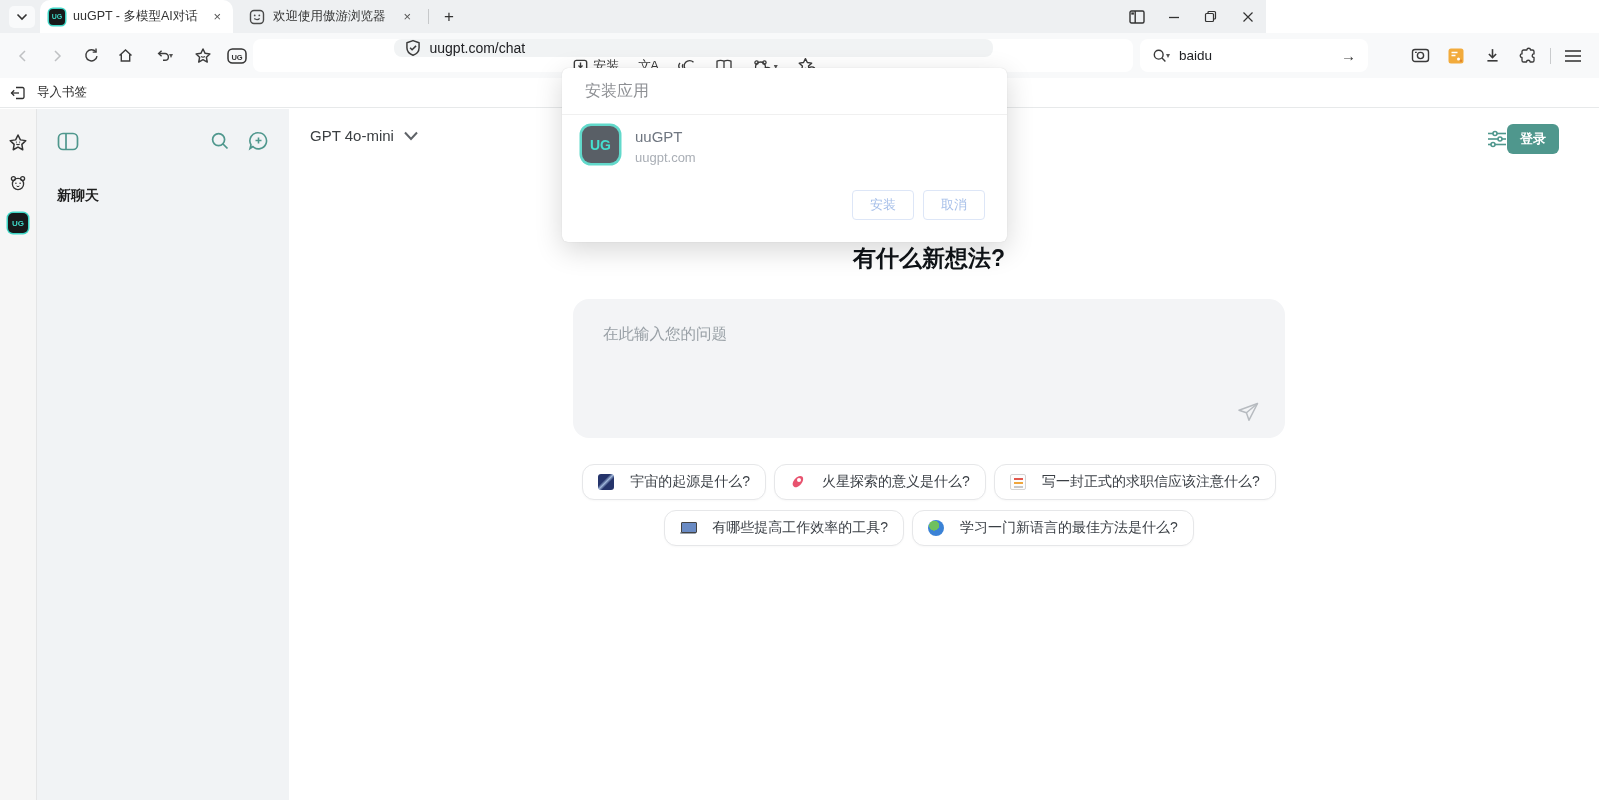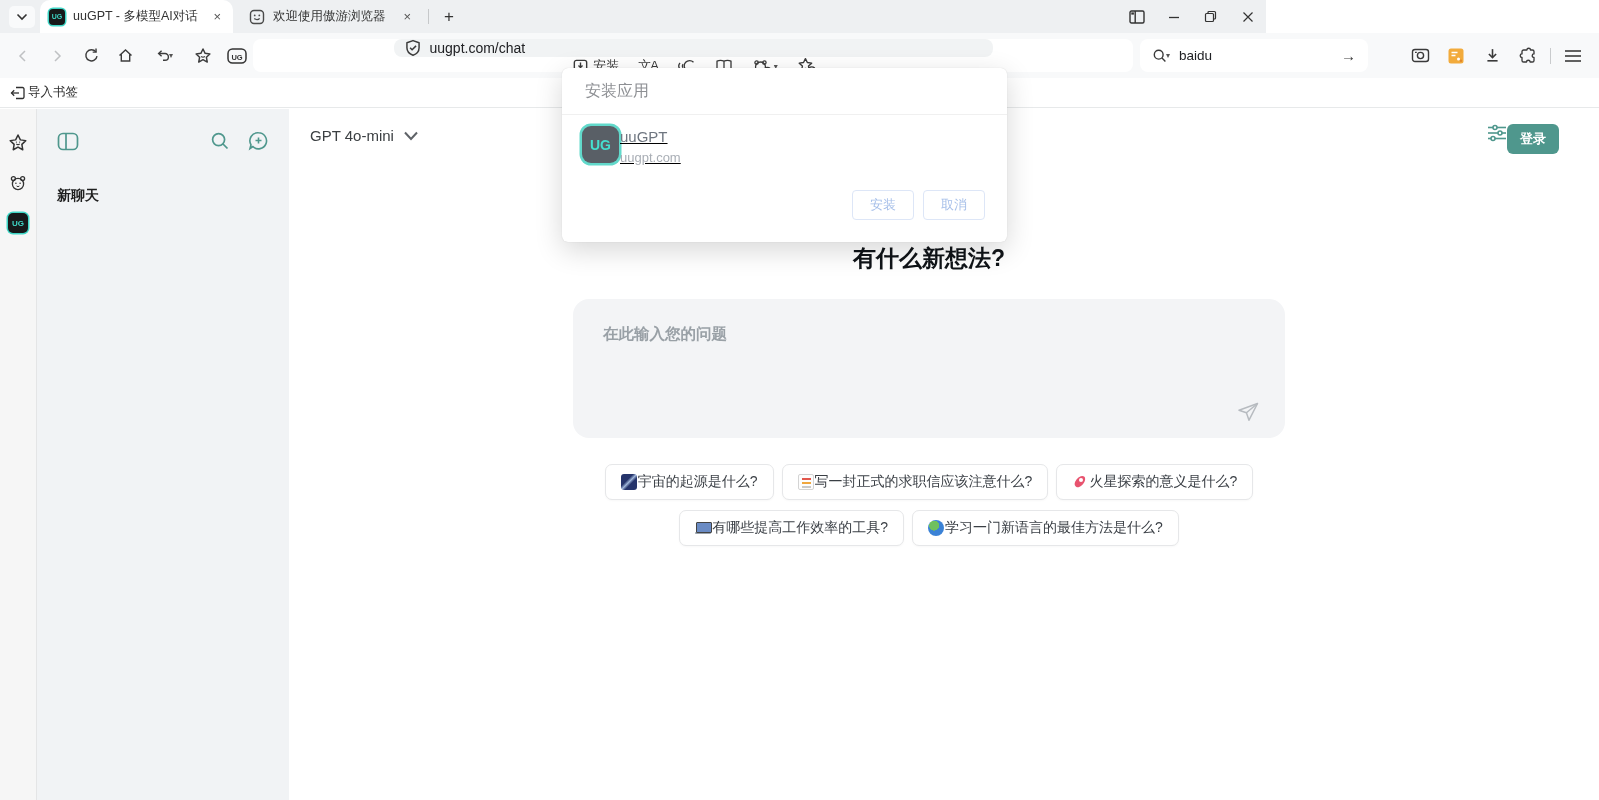--- a/index.html
+++ b/index.html
@@ -41,55 +41,55 @@
     border-radius:8px; display:flex; align-items:center; padding:0 12px; }
   .search-value { font-size:13.5px; color:#202124; margin-left:9px; flex:1; }
   .go-arrow { font-size:15px; color:#3a3a3a; }
   .toolbar-right { position:absolute; right:8px; top:0; height:45px; display:flex; align-items:center; }
   .trbtn { width:30px; height:30px; margin:0 3px; display:flex; align-items:center; justify-content:center; color:#3a3a3a; }
   .tr-sep { width:1px; height:16px; background:#c9cbcd; margin:0 4px; }
 
   
   .bookmarkbar { position:absolute; left:0; top:78px; width:1599px; height:30px; background:#fff;
     border-bottom:1px solid #e7e9ea; display:flex; align-items:center; }
-  .bm-import { display:flex; align-items:center; gap:2px; margin-left:10px; font-size:12.5px; color:#2f2f2f; }
+  .bm-import { display:flex; align-items:center; gap:11px; margin-left:10px; font-size:12.5px; color:#2f2f2f; }
 
   
   .page { position:absolute; left:0; top:109px; width:1599px; height:691px; display:flex; background:#fff; }
   .strip { width:37px; background:#f6f6f6; border-right:1px solid #e4e5e6; display:flex;
     flex-direction:column; align-items:center; padding-top:23px; gap:18px; }
   .strip-btn { width:22px; height:22px; display:flex; align-items:center; justify-content:center; color:#3a3a3a; }
   .ug-badge { width:20px; height:20px; border-radius:5px; background:#17191a; color:#3fd6c6;
     font-size:8px; font-weight:bold; display:flex; align-items:center; justify-content:center;
     box-shadow:0 0 0 1.5px #3fd6c6; letter-spacing:0; }
 
   .chatside { width:252px; background:#f1f3f5; padding:22px 20px 0 20px; position:relative; }
   .side-top { display:flex; align-items:center; }
   .side-iconbtn { color:#4f978d; display:flex; align-items:center; justify-content:center; }
   .side-top .spacer { flex:1; }
   .side-top .side-iconbtn + .side-iconbtn { margin-left:0; }
   .newchat-label { margin-top:36px; font-size:14px; color:#1f1f1f;font-weight:bold; }
 
   .main { flex:1; position:relative; background:#fff;padding-left:12px; }
   .model-select { position:absolute; left:21px; top:18px; display:flex; align-items:center; gap:9px;
     font-size:15px; color:#3c4043; }
-  .hdr-right { position:absolute; right:40px; top:15px; display:flex; align-items:flex-start; }
+  .hdr-right { position:absolute; right:40px; top:15px; display:flex; align-items:center; }
   .login-btn { background:#4f978d; color:#fff; font-size:13px; padding:6px 13px; border-radius:6px;
     border:none; font-weight:bold; }
 
   .content { position:absolute; left:284px; top:134px; width:712px; }
   .hero-title { text-align:center; font-size:23px; font-weight:bold; color:#101418; }
   .inputbox { margin-top:25px; height:139px; background:#f3f4f6; border-radius:16px; position:relative;
-    padding:25px 30px;font-weight:bold; }
+    padding:25px 30px; }
   .placeholder { font-size:15.5px; color:#99a0a6; }
   .send-btn { position:absolute; right:25px; bottom:14px; color:#b7bbc0; }
   .chips { margin-top:26px; display:flex; flex-direction:column; gap:10px; align-items:center; }
   .chip-row { display:flex; gap:8px; justify-content:center; }
-  .chip { display:flex; align-items:center; gap:1px; height:36px; padding:0 15px; background:#fff;
-    border:1px solid #e6e7e9; border-radius:7px; font-size:14px; color:#3a3f45; white-space:nowrap;
+  .chip { display:flex; align-items:center; gap:16px; height:36px; padding:0 15px; background:#fff;
+    border:1px solid #e6e7e9; border-radius:12px; font-size:14px; color:#3a3f45; white-space:nowrap;
     box-shadow:0 1px 2px rgba(0,0,0,0.03); }
 
   
   .ci { width:16px; height:16px; position:relative; flex:0 0 16px; }
   .ci-milkyway { border-radius:3px; background:linear-gradient(135deg,#25346b 38%,#9db4d8 50%,#25346b 62%); }
   .ci-memo { background:#fdfdfd; border:1px solid #d4d4d4; border-radius:2px; }
   .ci-memo::after { content:""; position:absolute; left:3px; top:3px; width:9px; height:2px;
     background:#e2574c; box-shadow:0 4px 0 #f0a73e, 0 8px 0 #c9c9c9; }
   .ci-rocket::after { content:""; position:absolute; left:4px; top:1px; width:8px; height:13px;
     background:#e8536f; border-radius:50% 50% 45% 45%; transform:rotate(40deg); }
@@ -105,21 +105,21 @@
 
   
   .dialog { position:absolute; left:562px; top:68px; width:445px; height:174px; background:#fff;
     border-radius:6px; box-shadow:0 8px 28px rgba(0,0,0,0.16), 0 0 1px rgba(0,0,0,0.18); z-index:50; }
   .dlg-head { height:47px; display:flex; align-items:center; padding:0 23px; font-size:16px;
     color:#8e9094; border-bottom:1px solid #f0f0f0; }
   .dlg-body { display:flex; padding:11px 20px 0 20px; }
   .dlg-icon { width:37px; height:37px; border-radius:9px; background:#595f66; display:flex;
     align-items:center; justify-content:center; color:#45e0cf; font-weight:bold; font-size:14px;
     box-shadow:0 0 0 2.5px #62d9cb; }
-  .dlg-meta { margin-left:1px; padding-top:2px;text-decoration:underline; }
+  .dlg-meta { margin-left:16px; padding-top:2px; }
   .dlg-name { font-size:15px; color:#6f7680; }
   .dlg-domain { font-size:13px; color:#a9aeb5; margin-top:5px; }
   .dlg-actions { position:absolute; right:22px; bottom:22px; display:flex; gap:9px; }
   .dlg-btn { width:62px; height:30px; background:#fff; border:1px solid #dde6f7; border-radius:4px;
     color:#a6bfe9; font-size:13px; display:flex; align-items:center; justify-content:center; }
 </style>
 </head>
 <body>
 
 <div class="tabbar">
@@ -416,26 +416,26 @@
         </div>
       </div>
 
       <div class="chips">
         <div class="chip-row">
           <div class="chip">
             <span class="ci ci-milkyway"></span>
             <span>宇宙的起源是什么?</span>
           </div>
           <div class="chip">
+            <span class="ci ci-rocket"></span>
+            <span>火星探索的意义是什么?</span>
+          </div>
+          <div class="chip">
             <span class="ci ci-memo"></span>
             <span>写一封正式的求职信应该注意什么?</span>
-          </div>
-          <div class="chip">
-            <span class="ci ci-rocket"></span>
-            <span>火星探索的意义是什么?</span>
           </div>
         </div>
         <div class="chip-row">
           <div class="chip">
             <span class="ci ci-laptop"></span>
             <span>有哪些提高工作效率的工具?</span>
           </div>
           <div class="chip">
             <span class="ci ci-globe"></span>
             <span>学习一门新语言的最佳方法是什么?</span>

